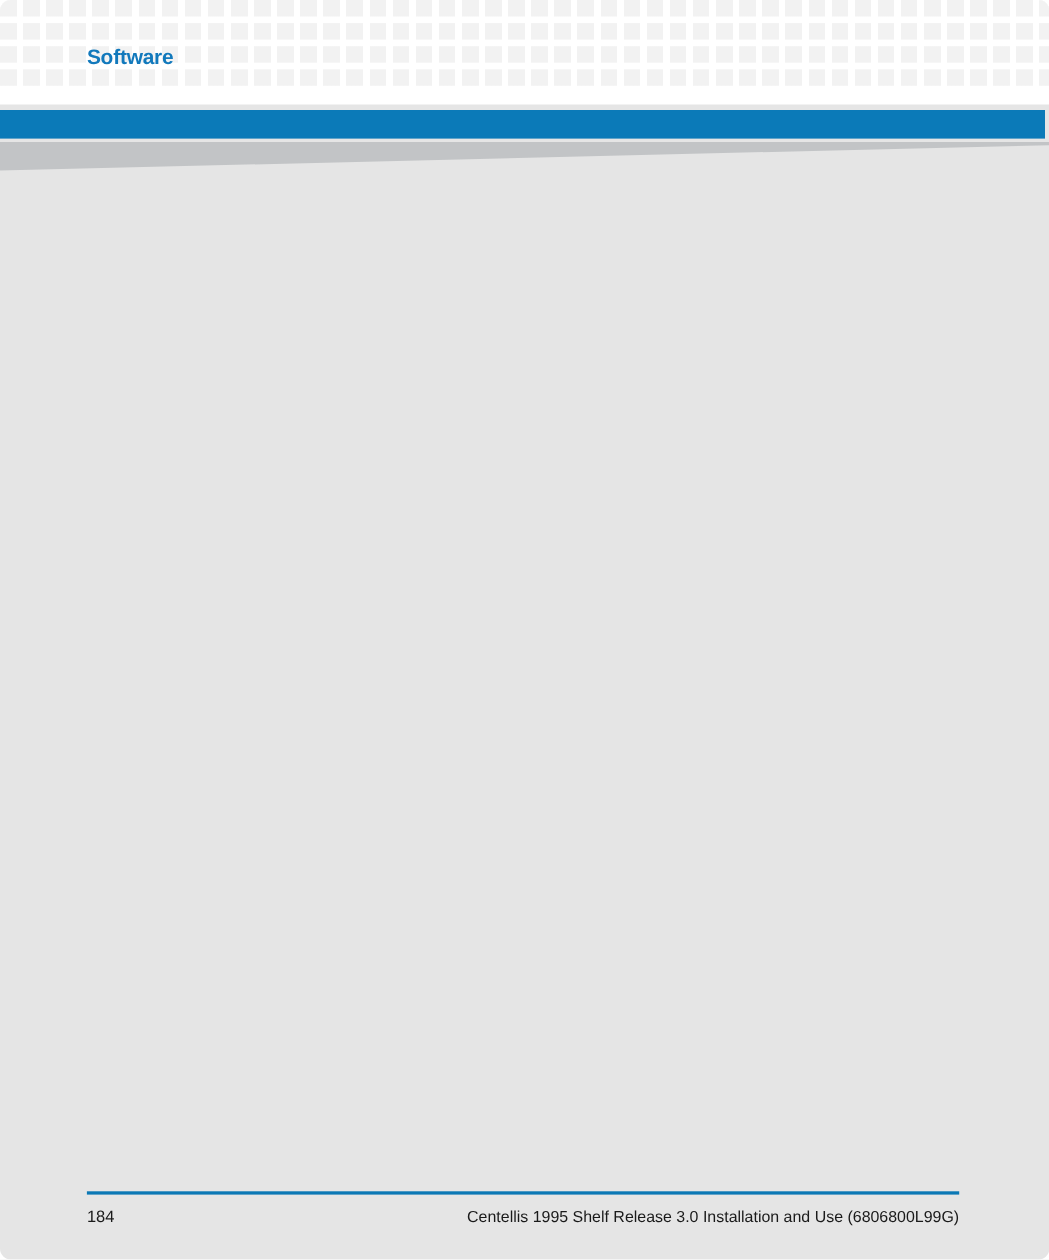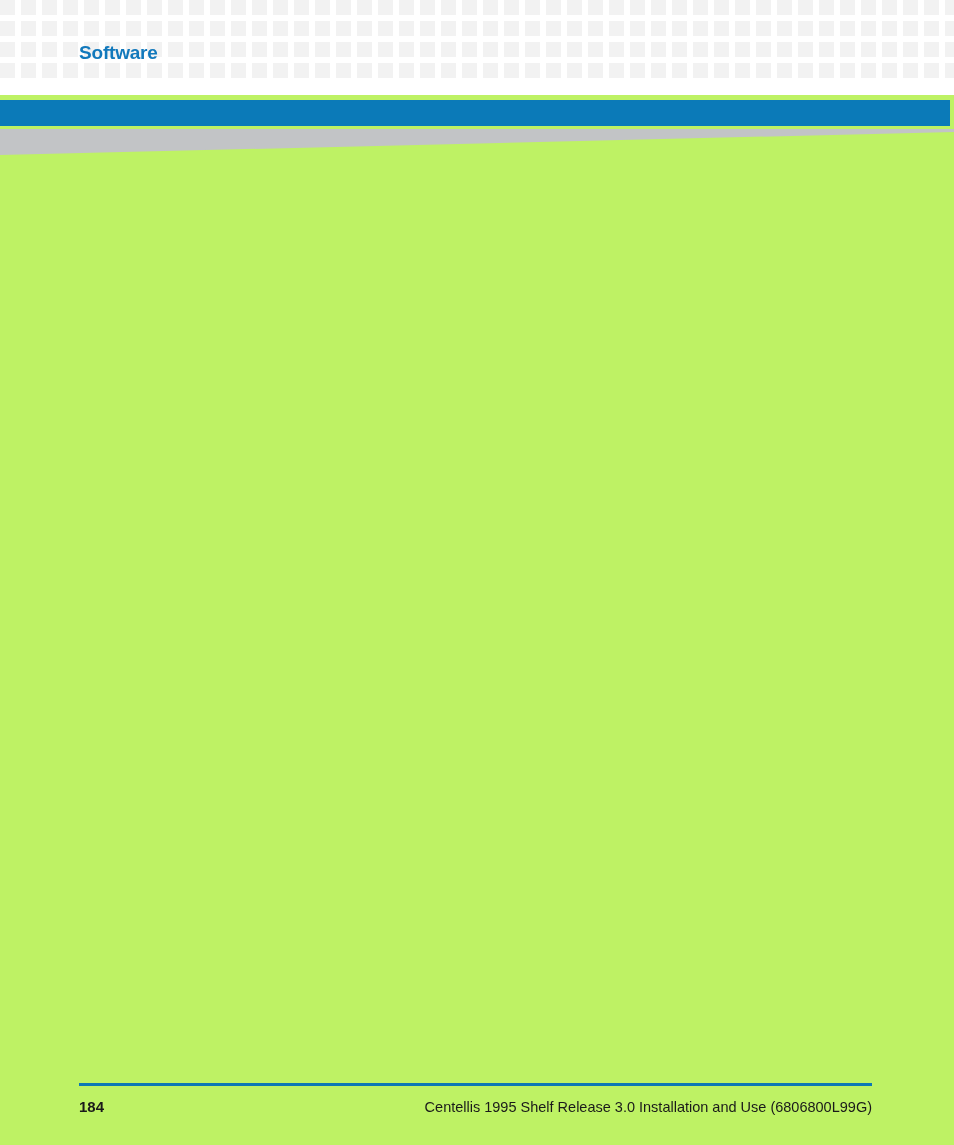--- a/index.html
+++ b/index.html
@@ -10,22 +10,23 @@
   }
   body {
     font-family: "Liberation Sans", sans-serif;
     -webkit-font-smoothing: antialiased;
   }
 
   .page {
     position: relative;
     width: 954px;
     height: 1145px;
-    background: #bef264;
+    background: #e5e5e5;
     overflow: hidden;
+    border-radius: 10px;
   }
 
   
   .header-pattern {
     position: absolute;
     left: 0;
     top: 0;
     width: 954px;
     height: 95px;
     background-color: #ffffff;
@@ -120,21 +121,20 @@
     width: 793px;
     display: flex;
     align-items: baseline;
     justify-content: space-between;
   }
   .footer-page-number {
     font-size: 15px;
     color: #1a1a1a;
     line-height: 20px;
     white-space: nowrap;
-    font-weight: bold;
   }
   .footer-doc-title {
     font-size: 14.5px;
     color: #1a1a1a;
     line-height: 20px;
     white-space: nowrap;
     text-align: right;
   }
 </style>
 </head>

